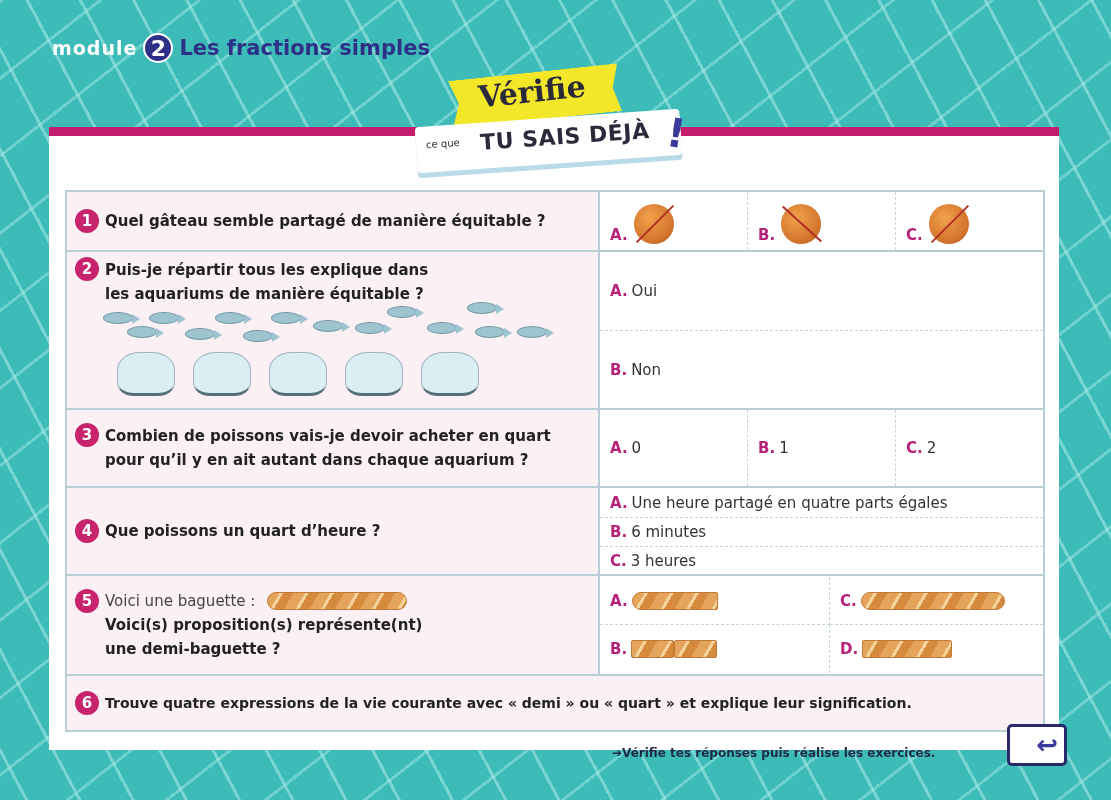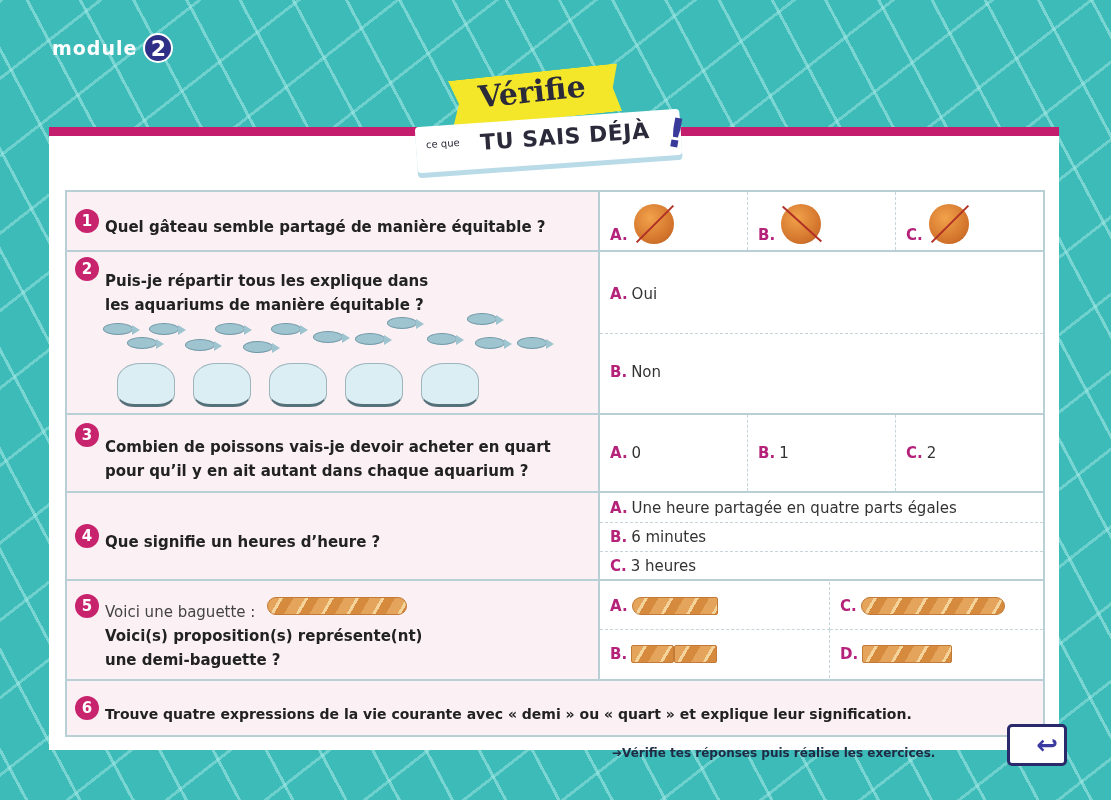--- a/index.html
+++ b/index.html
@@ -64,21 +64,21 @@
   }
   table.quiz td { border: 2px solid #b8cfd6; vertical-align: middle; }
   td.q { background: #fbf1f4; width: 533px; padding: 6px 8px; color: #222; font-weight: bold; }
   td.a { background: #ffffff; padding: 0; }
   .qrow { display: flex; align-items: flex-start; gap: 6px; }
   .qnum {
     flex: 0 0 auto; width: 24px; height: 24px; border-radius: 50%;
     background: #c8246e; color: #fff; font-weight: bold; font-size: 15px;
     display: flex; align-items: center; justify-content: center; margin-top: -1px;
   }
-  .qtext { line-height: 24px; margin-top: 11px; }
+  .qtext { line-height: 24px; }
   .qplain { font-weight: normal; color: #444; }
   .letter { color: #b5227a; font-weight: bold; margin-right: 4px; }
   .atxt { color: #333; font-weight: normal; }
 
   .grid3 { display: flex; height: 100%; }
   .grid3 > div {
     flex: 1; display: flex; align-items: center; padding: 0 10px;
     border-left: 1px dashed #c6d5da;
   }
   .grid3 > div:first-child { border-left: none; }
@@ -133,20 +133,21 @@
     display: flex; align-items: center; justify-content: flex-end; padding-right: 6px;
     color: #3b3aa0; font-size: 26px; font-weight: bold;
   }
 </style>
 </head>
 <body>
 
 <div class="header">
   <span class="module-word">module</span>
   <span class="module-num">2</span>
+  <span class="module-title">Les fractions simples</span>
 </div>
 
 <div class="card">
   <div class="card-bar"></div>
 </div>
 
 <div class="banner">
   <div class="banner-yellow"></div>
   <div class="banner-verifie">Vérifie</div>
   <div class="banner-white"></div>
@@ -255,28 +256,28 @@
           <span class="atxt">2</span>
         </div>
       </div>
     </td>
   </tr>
 
   <tr style="height:88px">
     <td class="q">
       <div class="qrow" style="align-items:center">
         <span class="qnum">4</span>
-        <span class="qtext">Que signifie un heures d’heure ?</span>
+        <span class="qtext">Que poissons un quart d’heure ?</span>
       </div>
     </td>
     <td class="a">
       <div class="stack">
         <div style="height:29px">
           <span class="letter">A.</span>
-          <span class="atxt">Une heure partagée en quatre parts égales</span>
+          <span class="atxt">Une heure partagé en quatre parts égales</span>
         </div>
         <div style="height:29px">
           <span class="letter">B.</span>
           <span class="atxt">6 minutes</span>
         </div>
         <div style="height:28px">
           <span class="letter">C.</span>
           <span class="atxt">3 heures</span>
         </div>
       </div>

